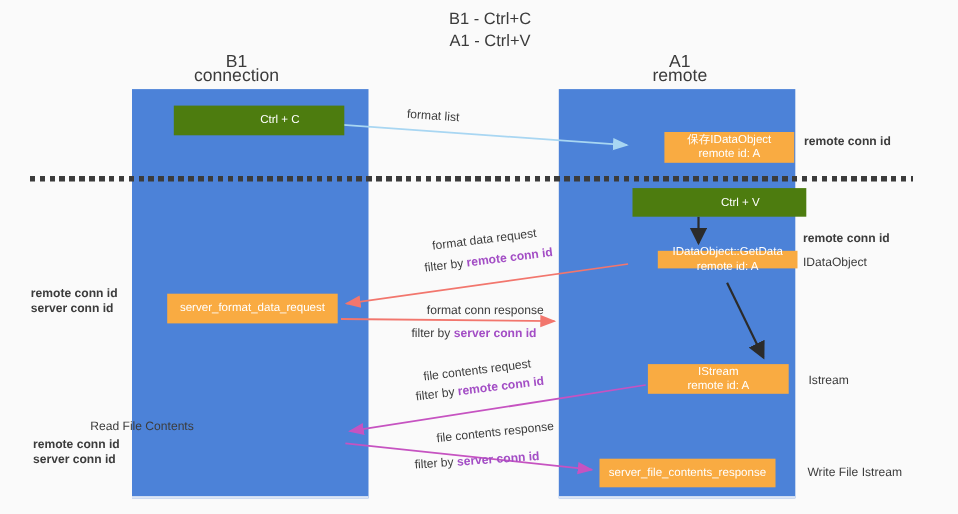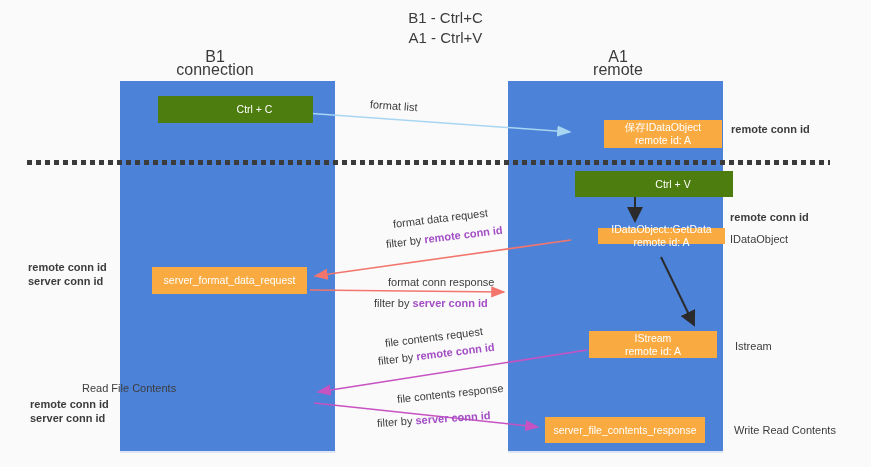--- a/index.html
+++ b/index.html
@@ -121,21 +121,21 @@
   <div class="abs flowlab" style="left:397px;top:393px;transform:rotate(-6deg);">file contents response</div>
   <div class="abs flowlab" style="left:377px;top:417px;transform:rotate(-4deg);">
     <span>filter by</span>
     <span class="purple">server conn id</span>
   </div>
 
   <div class="abs sidelab purple" style="left:731px;top:123px;">remote conn id</div>
   <div class="abs sidelab purple" style="left:730px;top:211px;">remote conn id</div>
   <div class="abs sidelab" style="left:730px;top:233px;">IDataObject</div>
   <div class="abs sidelab" style="left:735px;top:340px;">Istream</div>
-  <div class="abs sidelab" style="left:734px;top:424px;">Write Read Contents</div>
+  <div class="abs sidelab" style="left:734px;top:424px;">Write File Istream</div>
 
   <div class="abs sidelab purple" style="left:28px;top:261px;">remote conn id</div>
   <div class="abs sidelab greenlab" style="left:28px;top:275px;">server conn id</div>
   <div class="abs sidelab" style="left:45px;top:382px;margin-left:37px;">Read File Contents</div>
   <div class="abs sidelab purple" style="left:30px;top:398px;">remote conn id</div>
   <div class="abs sidelab greenlab" style="left:30px;top:412px;">server conn id</div>
 
 </div>
 
 </body></html>

